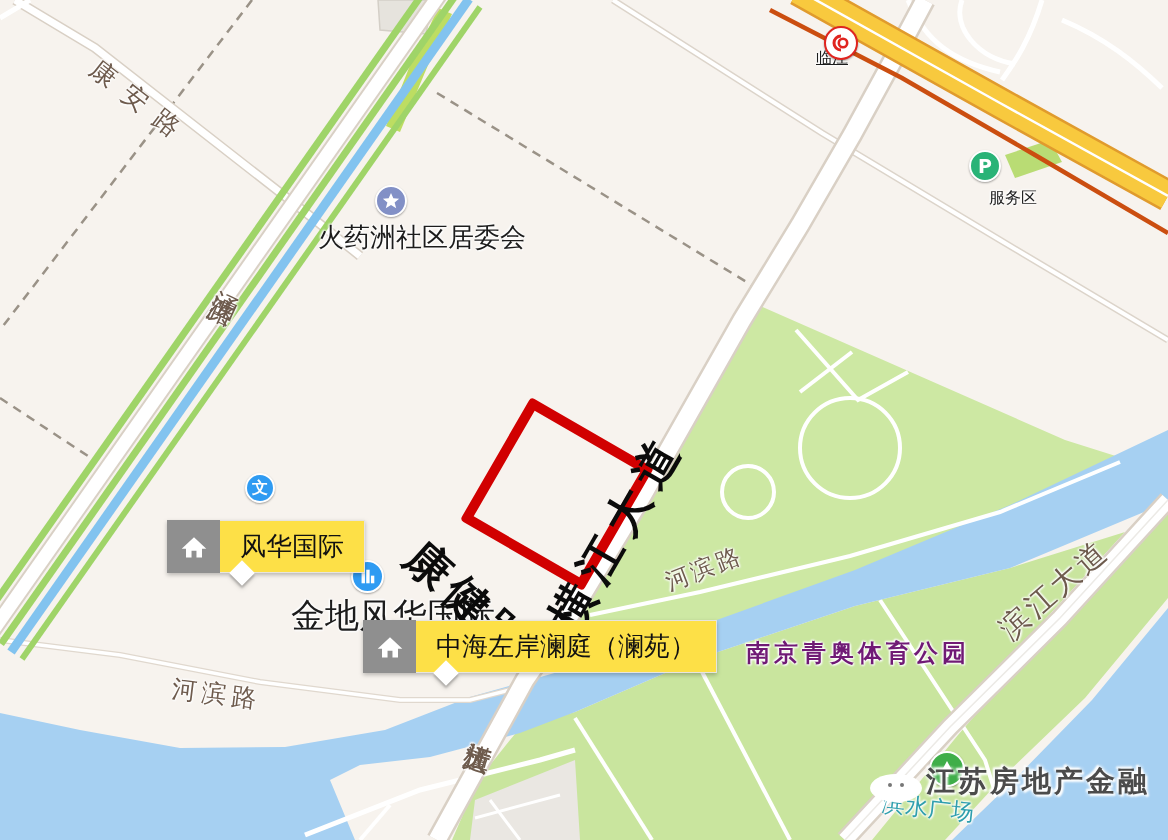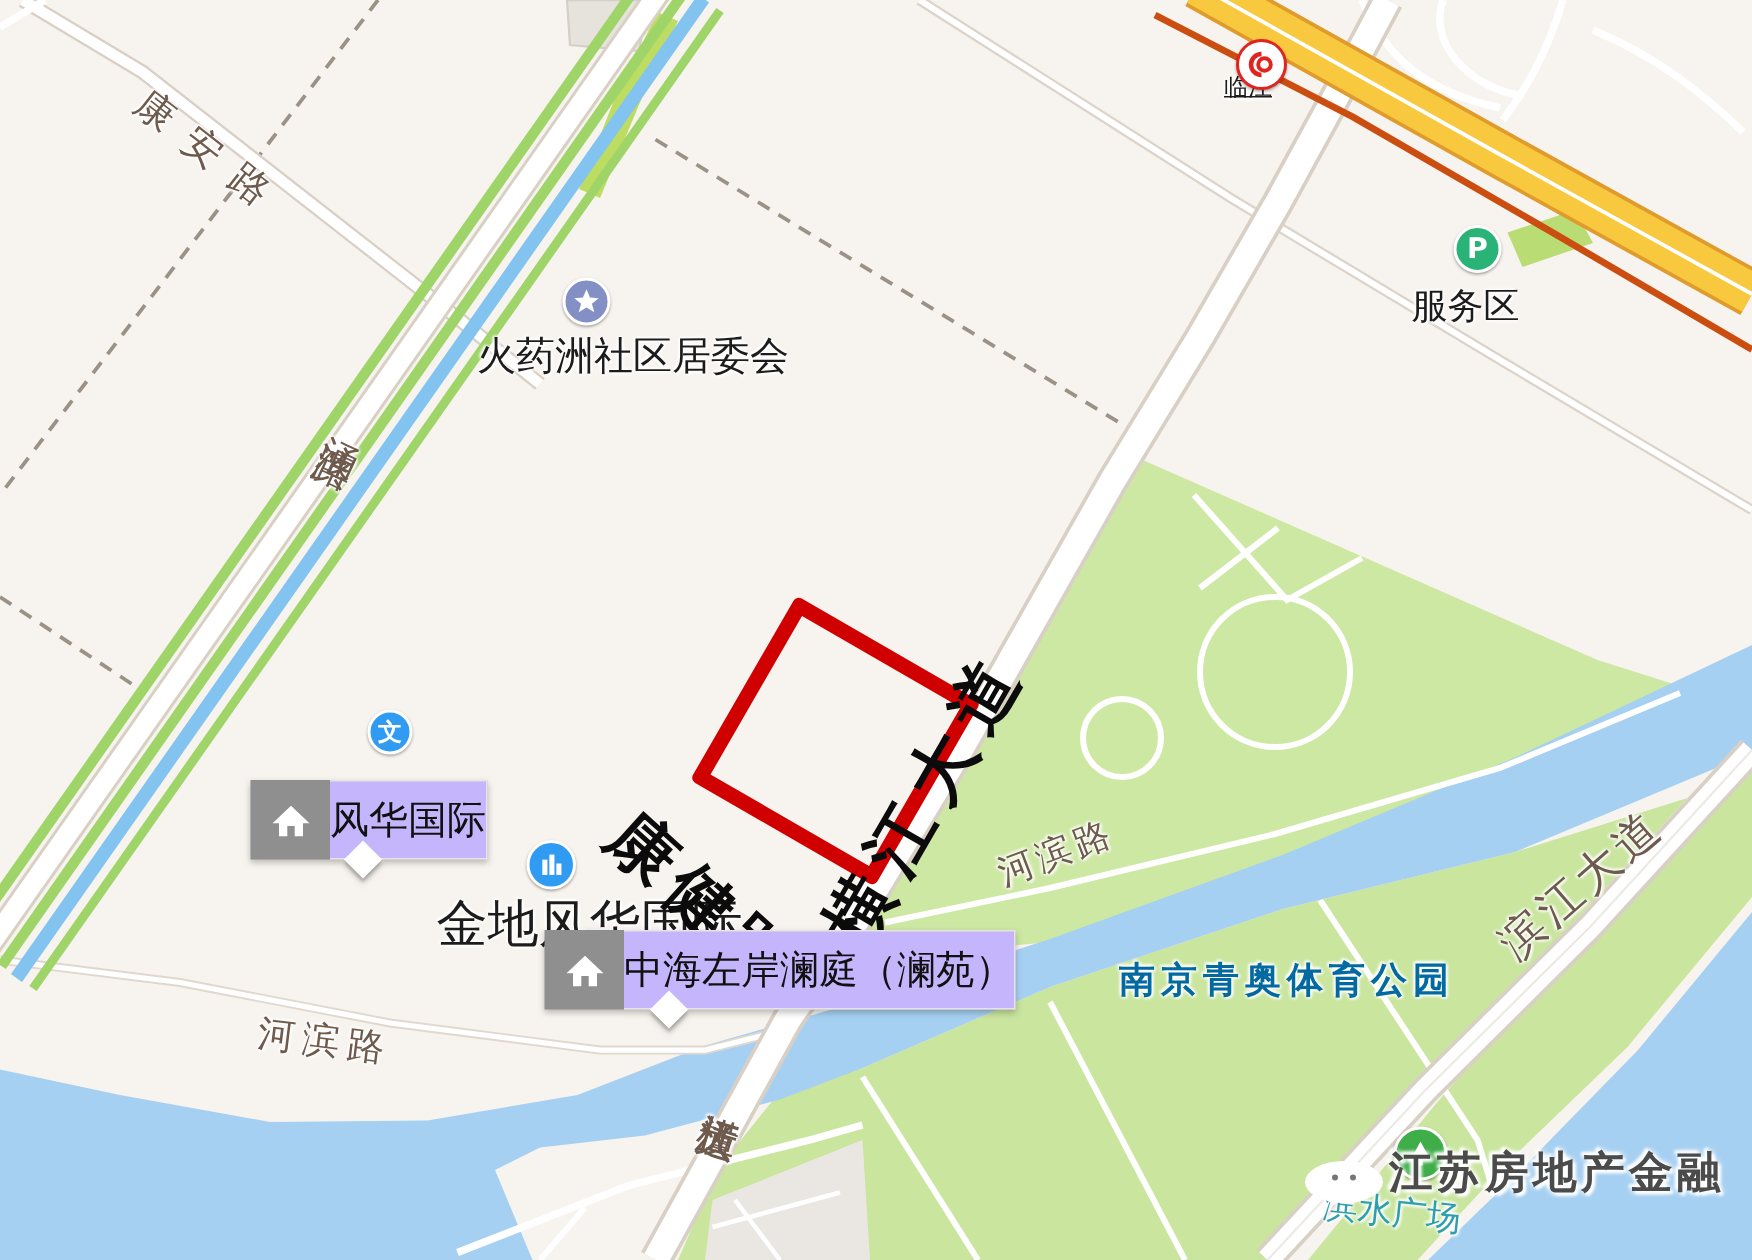--- a/index.html
+++ b/index.html
@@ -12,21 +12,21 @@
        text-shadow:0 0 3px #fff,0 0 3px #fff,1px 1px 2px #fff,-1px -1px 2px #fff;}
   .biglbl{position:absolute;color:#0b0b0b;font-weight:bold;font-size:45px;white-space:nowrap;
        letter-spacing:7px;z-index:7;}
   .vert{writing-mode:vertical-rl;text-orientation:upright;}
   .poi-ico{position:absolute;border-radius:50%;display:flex;align-items:center;justify-content:center;
        color:#fff;box-shadow:0 1px 2px rgba(0,0,0,.35);border:2px solid #fff;box-sizing:border-box;z-index:5;}
   .bubble{position:absolute;display:flex;height:53px;z-index:8;
        filter:drop-shadow(0 2px 2px rgba(0,0,0,.25));}
   .bubble .ico{width:53px;height:53px;background:#8f8f8f;flex:0 0 53px;
        display:flex;align-items:center;justify-content:center;}
-  .bubble .txt{background:#c4b5fd;display:flex;align-items:center;padding:0 0;
+  .bubble .txt{background:#fde047;display:flex;align-items:center;padding:0 20px;
        font-size:26px;color:#111;border:1px solid #e7e4df;border-left:none;white-space:nowrap;}
   .bubble .ptr{position:absolute;bottom:-9px;width:18px;height:18px;background:#fff;
        transform:rotate(45deg);box-shadow:2px 2px 2px rgba(0,0,0,.15);}
   #plot{position:absolute;left:486px;top:423px;width:142px;height:142px;box-sizing:border-box;
        border:10px solid #d10000;border-radius:4px;transform:rotate(30deg);z-index:6;}
   #watermark{position:absolute;left:926px;top:762px;font-size:29px;font-weight:bold;color:#4b4b4b;
        letter-spacing:3px;z-index:9;white-space:nowrap;
        text-shadow:0 0 4px #fff,0 0 4px #fff,2px 2px 2px #fff,-2px -2px 2px #fff;}
 </style>
 </head>
@@ -140,21 +140,21 @@
     <svg width="20" height="20" viewBox="0 0 20 20">
       <path d="M10,3 A7,7 0 1,0 10,17" fill="none" stroke="#e0251f" stroke-width="3"></path>
       <circle cx="12" cy="10" r="4.2" fill="none" stroke="#e0251f" stroke-width="2.6"></circle>
     </svg>
   </div>
   <div class="lbl" style="left:816px;top:48px;font-size:16px;text-decoration:underline;">临江</div>
 
   <div class="poi-ico" style="left:969px;top:150px;width:32px;height:32px;background:#29b377;font-weight:bold;font-size:19px;">
     <span>P</span>
   </div>
-  <div class="lbl" style="left:941px;top:188px;font-size:24px;">服务区</div>
+  <div class="lbl" style="left:989px;top:188px;font-size:16px;">服务区</div>
 
   <div class="poi-ico" style="left:375px;top:185px;width:32px;height:32px;background:#8290c6;">
     <svg width="18" height="18" viewBox="0 0 20 20">
       <path d="M10 1 L12.6 7 L19 7.5 L14 11.6 L15.8 18 L10 14.4 L4.2 18 L6 11.6 L1 7.5 L7.4 7 Z" fill="#fff"></path>
     </svg>
   </div>
   <div class="lbl" style="left:286px;top:220px;font-size:26px;margin-left:32px;">火药洲社区居委会</div>
 
   <div class="poi-ico" style="left:245px;top:473px;width:30px;height:30px;background:#2f9bf2;font-size:16px;font-weight:bold;">
     <span>文</span>
@@ -162,21 +162,21 @@
 
   <div class="poi-ico" style="left:351px;top:560px;width:33px;height:33px;background:#2f9bf2;">
     <svg width="17" height="17" viewBox="0 0 20 20">
       <rect x="3" y="6" width="4" height="12" fill="#fff"></rect>
       <rect x="8.5" y="2" width="4" height="16" fill="#fff"></rect>
       <rect x="14" y="9" width="4" height="9" fill="#fff"></rect>
     </svg>
   </div>
   <div class="lbl" style="left:291px;top:593px;font-size:34px;">金地风华国际</div>
 
-  <div class="lbl" style="left:702px;top:637px;font-size:24px;letter-spacing:4px;color:#0369a1;font-weight:bold;padding-left:44px;">南京青奥体育公园</div>
+  <div class="lbl" style="left:702px;top:637px;font-size:24px;letter-spacing:4px;color:#701a75;font-weight:bold;padding-left:44px;">南京青奥体育公园</div>
 
   <div class="poi-ico" style="left:929px;top:751px;width:36px;height:36px;background:#3fae49;">
     <svg width="20" height="20" viewBox="0 0 20 20">
       <path d="M10 2 L16 13 L4 13 Z" fill="#fff"></path>
       <rect x="8.6" y="12" width="2.8" height="6" fill="#fff"></rect>
     </svg>
   </div>
   <svg width="56" height="36" viewBox="0 0 56 36" style="position:absolute;left:868px;top:768px;z-index:9;">
     <ellipse cx="28" cy="20" rx="26" ry="14" fill="#fff"></ellipse>
     <circle cx="22" cy="17" r="2" fill="#777"></circle>

